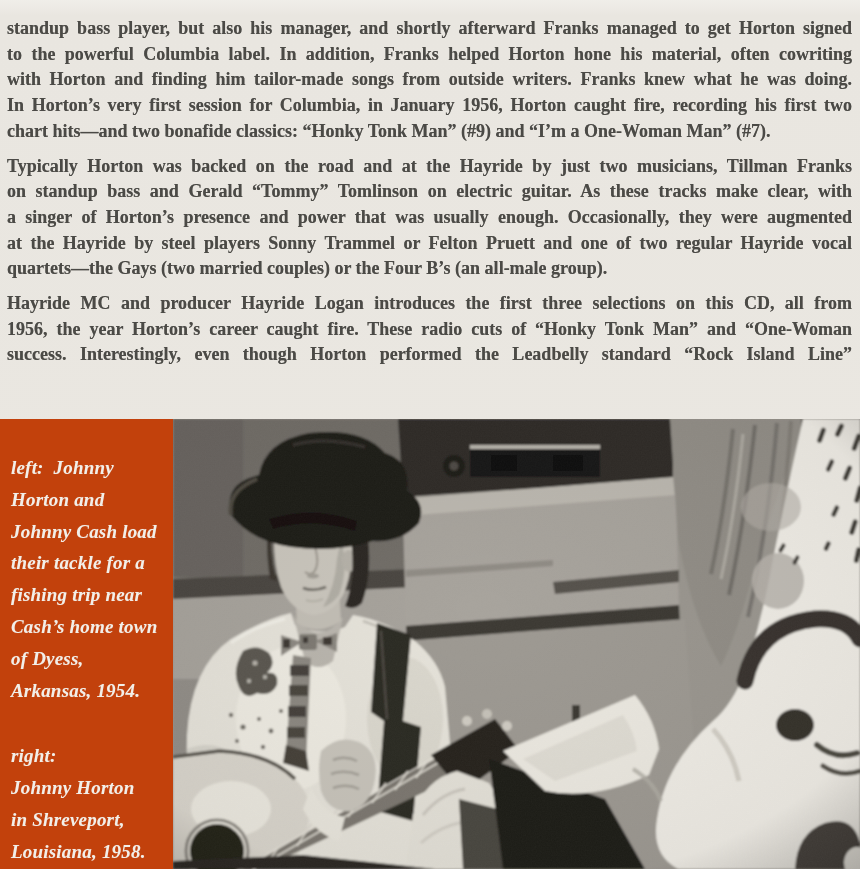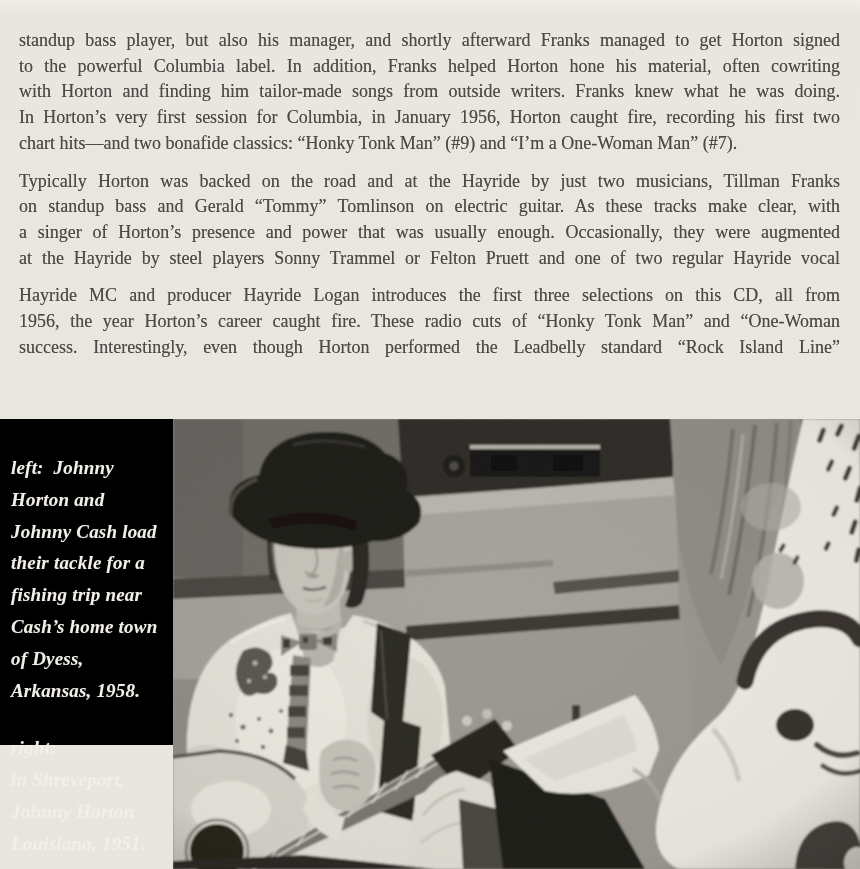--- a/index.html
+++ b/index.html
@@ -2,81 +2,82 @@
 <html><head>
 <meta charset="utf-8">
 <style>
   html,body{margin:0;padding:0;}
   body{
     width:860px;height:869px;position:relative;overflow:hidden;
     background:linear-gradient(180deg,#f0eee9 0,#e9e6e0 16px,#eae7e1 60%,#e8e5df 100%);
     font-family:"Liberation Serif","DejaVu Serif",serif;
   }
   .text-area{position:absolute;left:7px;right:8px;top:16px;}
-  .para{margin:12px;}
+  .para{margin:0;font-weight:bold;}
   .para + .para{margin-top:9px;}
   .bline{
     font-size:18px;line-height:25.7px;color:#4b4a46;
     text-align:justify;text-align-last:justify;
     text-shadow:0 0 .5px rgba(72,70,66,.6);
   }
   .bline.natural{text-align-last:left;}
   .caption{
-    position:absolute;left:0;top:419px;width:173px;height:326px;
-    background:#000000;box-sizing:border-box;
+    position:absolute;left:0;top:419px;width:173px;height:450px;
+    background:#c2410c;box-sizing:border-box;
     padding:33px 4px 0 11px;color:#f2efe9;
   }
   .cap-line{
     font-style:italic;font-weight:700;font-size:19px;line-height:31.8px;
     white-space:pre;letter-spacing:.2px;
     text-shadow:0 0 1px rgba(255,255,255,.25);
   }
-  .cap-block.second{margin-top:26px;}
+  .cap-block.second{margin-top:34px;}
   .photo{position:absolute;left:173px;top:419px;width:687px;height:450px;display:block;}
 </style>
 </head>
 <body>
 
 <div class="text-area">
   <div class="para">
     <div class="bline">standup bass player, but also his manager, and shortly afterward Franks managed to get Horton signed</div>
     <div class="bline">to the powerful Columbia label. In addition, Franks helped Horton hone his material, often cowriting</div>
     <div class="bline">with Horton and finding him tailor-made songs from outside writers. Franks knew what he was doing.</div>
     <div class="bline">In Horton’s very first session for Columbia, in January 1956, Horton caught fire, recording his first two</div>
     <div class="bline natural">chart hits—and two bonafide classics: “Honky Tonk Man” (#9) and “I’m a One-Woman Man” (#7).</div>
   </div>
   <div class="para">
     <div class="bline">Typically Horton was backed on the road and at the Hayride by just two musicians, Tillman Franks</div>
     <div class="bline">on standup bass and Gerald “Tommy” Tomlinson on electric guitar. As these tracks make clear, with</div>
     <div class="bline">a singer of Horton’s presence and power that was usually enough. Occasionally, they were augmented</div>
     <div class="bline">at the Hayride by steel players Sonny Trammel or Felton Pruett and one of two regular Hayride vocal</div>
+    <div class="bline natural">quartets—the Gays (two married couples) or the Four B’s (an all-male group).</div>
   </div>
   <div class="para">
     <div class="bline">Hayride MC and producer Hayride Logan introduces the first three selections on this CD, all from</div>
     <div class="bline">1956, the year Horton’s career caught fire. These radio cuts of “Honky Tonk Man” and “One-Woman</div>
     <div class="bline">success. Interestingly, even though Horton performed the Leadbelly standard “Rock Island Line”</div>
   </div>
 </div>
 
 <div class="caption">
   <div class="cap-block">
     <div class="cap-line">left:  Johnny</div>
     <div class="cap-line">Horton and</div>
     <div class="cap-line">Johnny Cash load</div>
     <div class="cap-line">their tackle for a</div>
     <div class="cap-line">fishing trip near</div>
     <div class="cap-line">Cash’s home town</div>
     <div class="cap-line">of Dyess,</div>
-    <div class="cap-line">Arkansas, 1958.</div>
+    <div class="cap-line">Arkansas, 1954.</div>
   </div>
   <div class="cap-block second">
     <div class="cap-line">right:</div>
+    <div class="cap-line">Johnny Horton</div>
     <div class="cap-line">in Shreveport,</div>
-    <div class="cap-line">Johnny Horton</div>
-    <div class="cap-line">Louisiana, 1951.</div>
+    <div class="cap-line">Louisiana, 1958.</div>
   </div>
 </div>
 
 <svg class="photo" viewBox="0 0 687 450" preserveAspectRatio="none" xmlns="http://www.w3.org/2000/svg">
   <defs>
     <filter id="soft" x="-3%" y="-3%" width="106%" height="106%">
       <feGaussianBlur stdDeviation="1.2"></feGaussianBlur>
     </filter>
     <filter id="grain" x="0" y="0" width="100%" height="100%">
       <feTurbulence type="fractalNoise" baseFrequency="0.8" numOctaves="2" stitchTiles="stitch"></feTurbulence>

